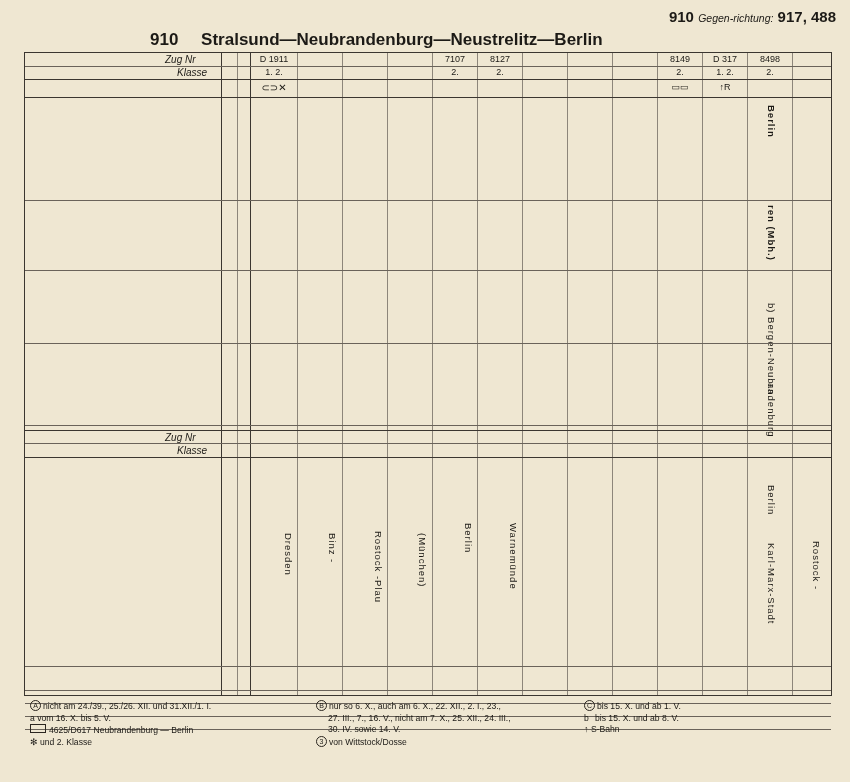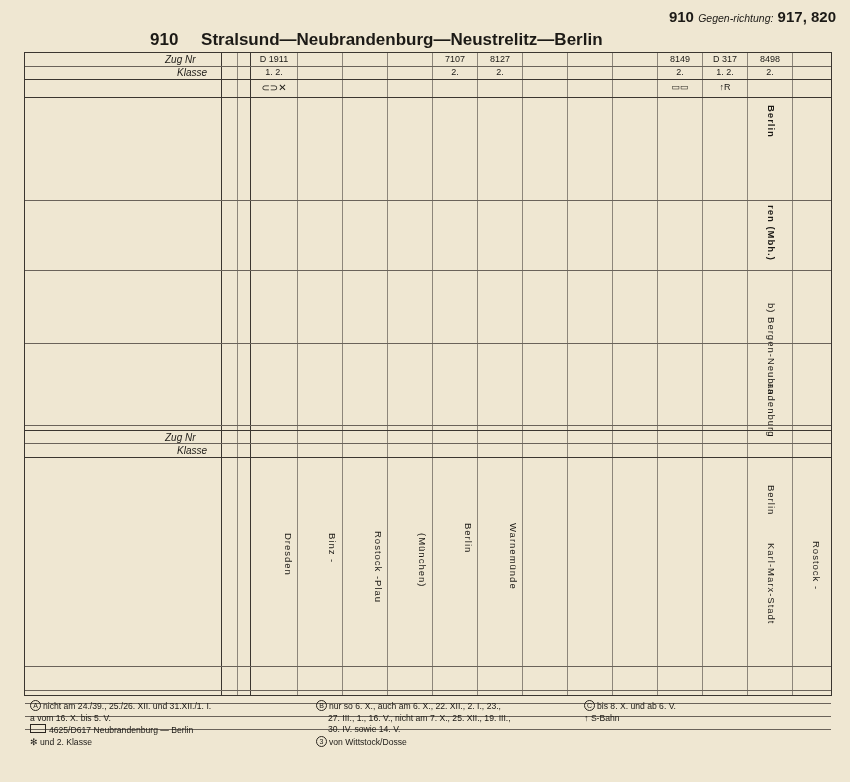--- a/index.html
+++ b/index.html
@@ -79,21 +79,21 @@
 </style>
 </head>
 <body>
 
 <div class="page">
 
   <div class="tophead">
     <div class="rline">
       <span>910</span>
       <span class="small">Gegen-richtung:</span>
-      <span>917, 820</span>
+      <span>917, 488</span>
     </div>
     <div class="titlerow">
       <span class="num">910</span>
       <span>Stralsund—Neubrandenburg—Neustrelitz—Berlin</span>
     </div>
   </div>
 
   <div class="frame">
 
     <div class="vrule thick" style="left:196px"></div>
@@ -582,22 +582,23 @@
 
   <div class="notes">
     <div class="col" style="left:6px;width:268px">
       <div><span class="sym">A</span><span>nicht am 24./39., 25./26. XII. und 31.XII./1. I.</span></div>
       <div><span>a vom 16. X. bis 5. V.</span></div>
       <div><span class="tinybox"></span><span>4625/D617 Neubrandenburg — Berlin</span></div>
       <div><span class="gl">✻</span> <span>und 2. Klasse</span></div>
     </div>
     <div class="col" style="left:292px;width:250px">
       <div><span class="sym">B</span><span>nur so 6. X., auch am 6. X., 22. XII., 2. I., 23.,</span></div>
-      <div style="padding-left:12px"><span>27. III., 1., 16. V., nicht am 7. X., 25. XII., 19. III.,</span></div>
+      <div style="padding-left:12px"><span>27. III., 7., 16. V., nicht am 7. X., 25. XII., 24. III.,</span></div>
       <div style="padding-left:12px"><span>30. IV. sowie 14. V.</span></div>
       <div><span class="sym">3</span><span>von Wittstock/Dosse</span></div>
     </div>
     <div class="col" style="left:560px;width:240px">
-      <div><span class="sym">C</span><span>bis 8. X. und ab 6. V.</span></div>
+      <div><span class="sym">C</span><span>bis 15. X. und ab 1. V.</span></div>
+      <div><span style="display:inline-block;width:11px">b</span><span>bis 15. X. und ab 8. V.</span></div>
       <div><span class="gl">↑</span> <span>S-Bahn</span></div>
     </div>
   </div>
 </div>
 
 </body></html>

